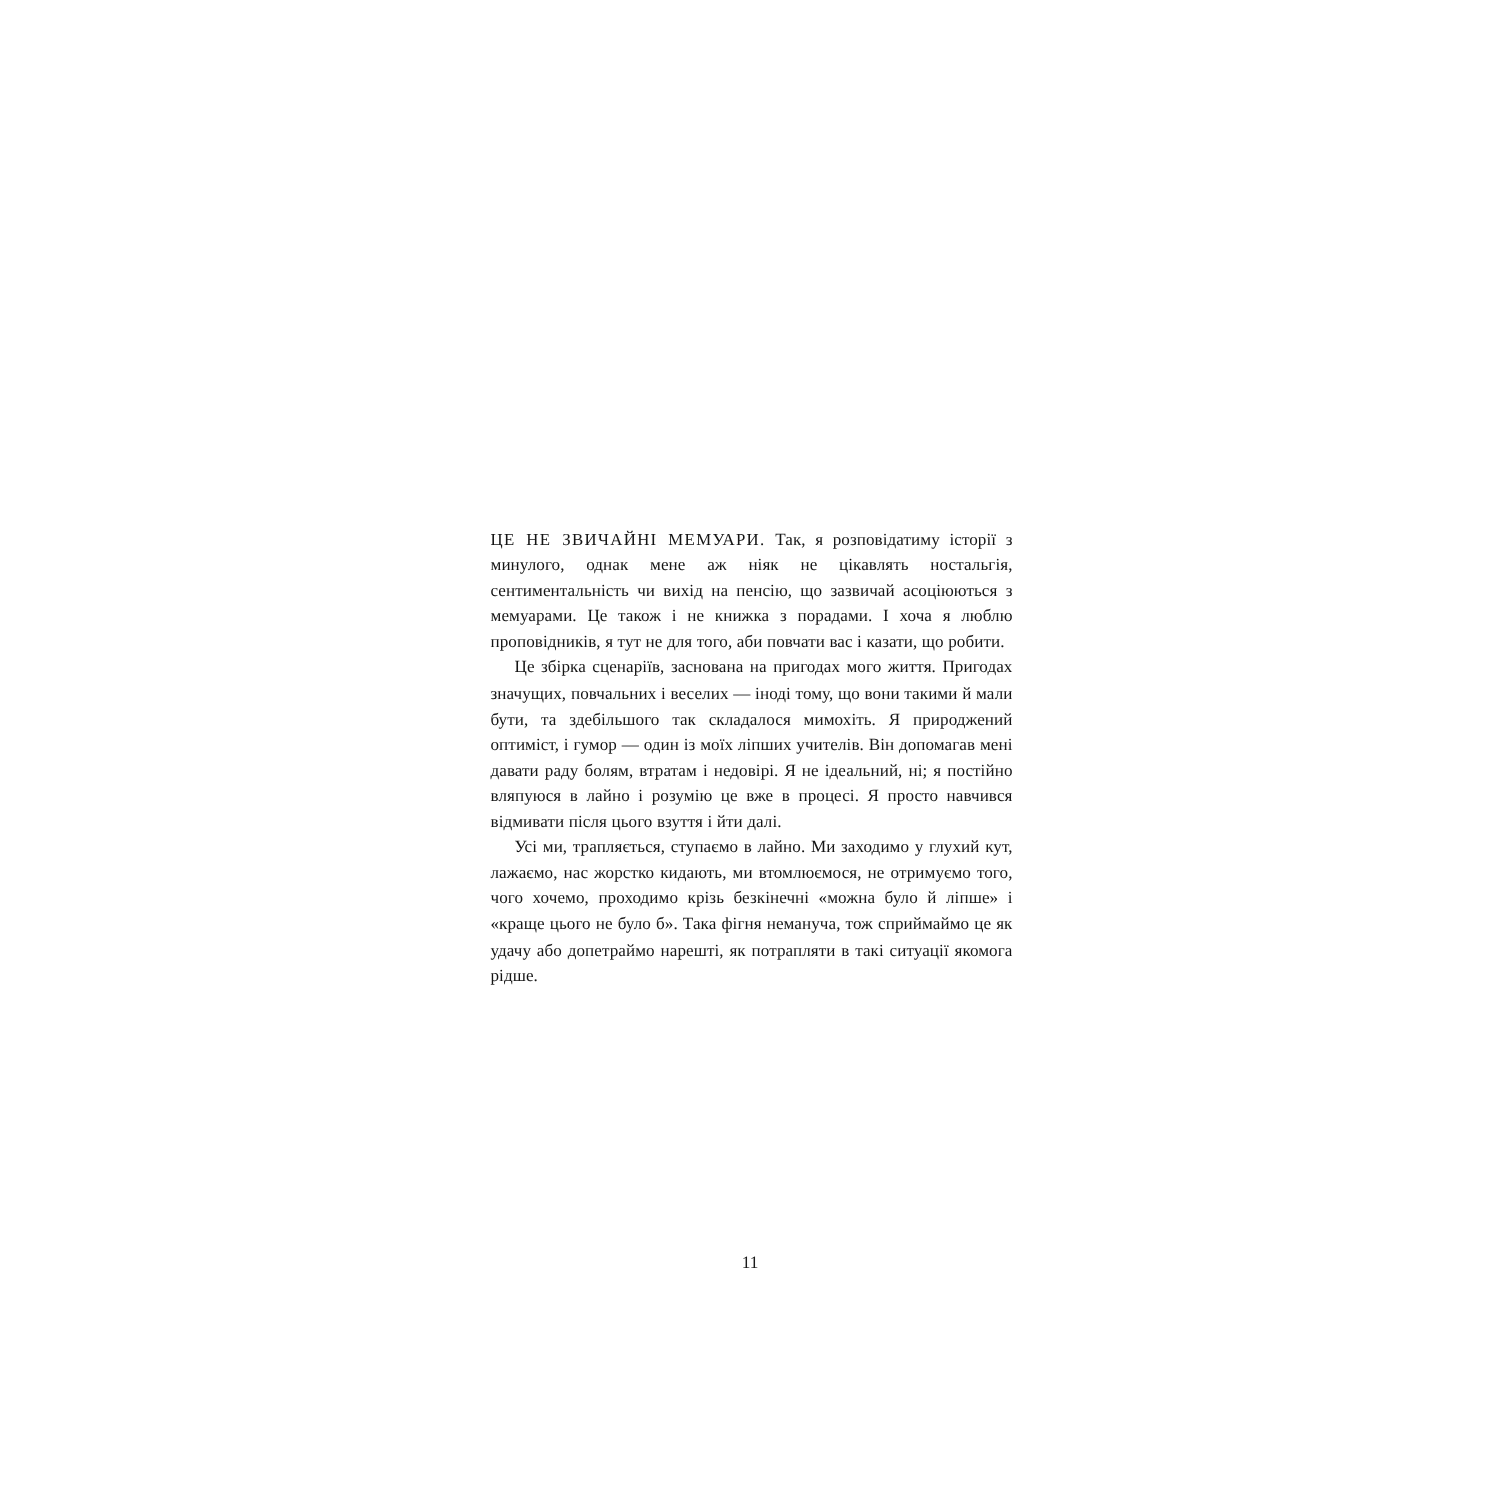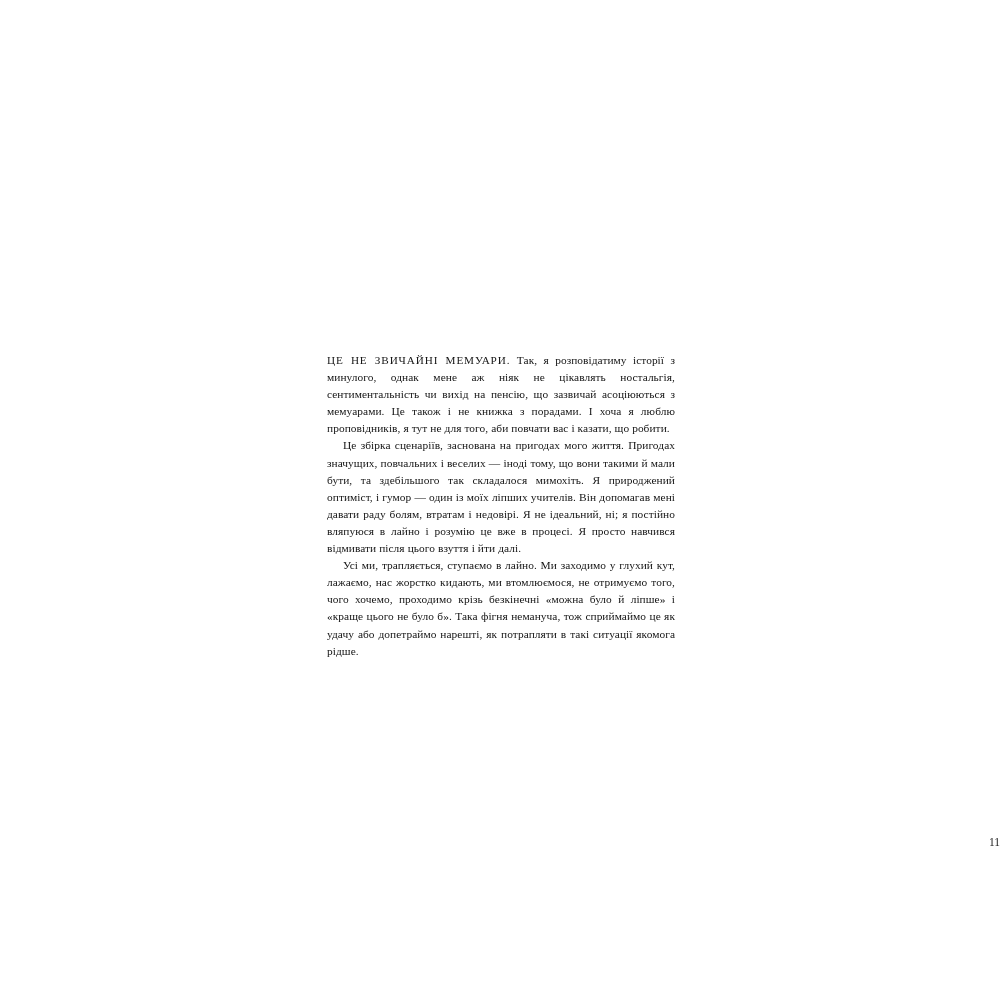--- a/index.html
+++ b/index.html
@@ -51,21 +51,21 @@
     font-variant: small-caps;
     letter-spacing: 0.9px;
     font-size: 11.2px;
   }
 
   #page-number {
     position: absolute;
     left: 0;
     top: 836px;
     width: 1000px;
-    text-align: right;
+    text-align: center;
     font-size: 11.5px;
     color: #1a1a1a;
     font-family: "Liberation Serif", serif;
   }
 </style>
 </head>
 <body>
 
 <div id="page">
 

